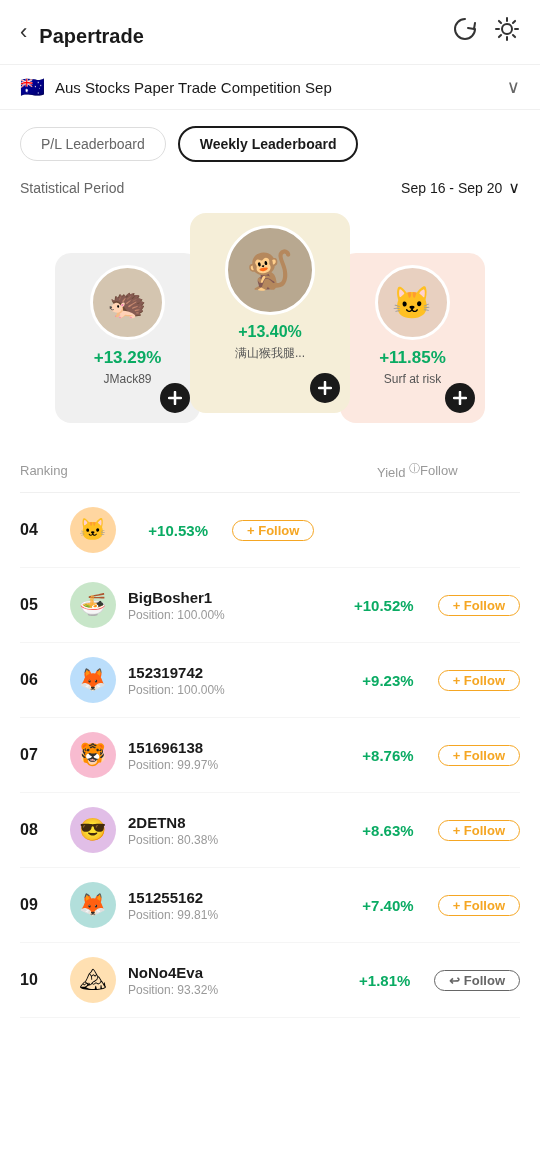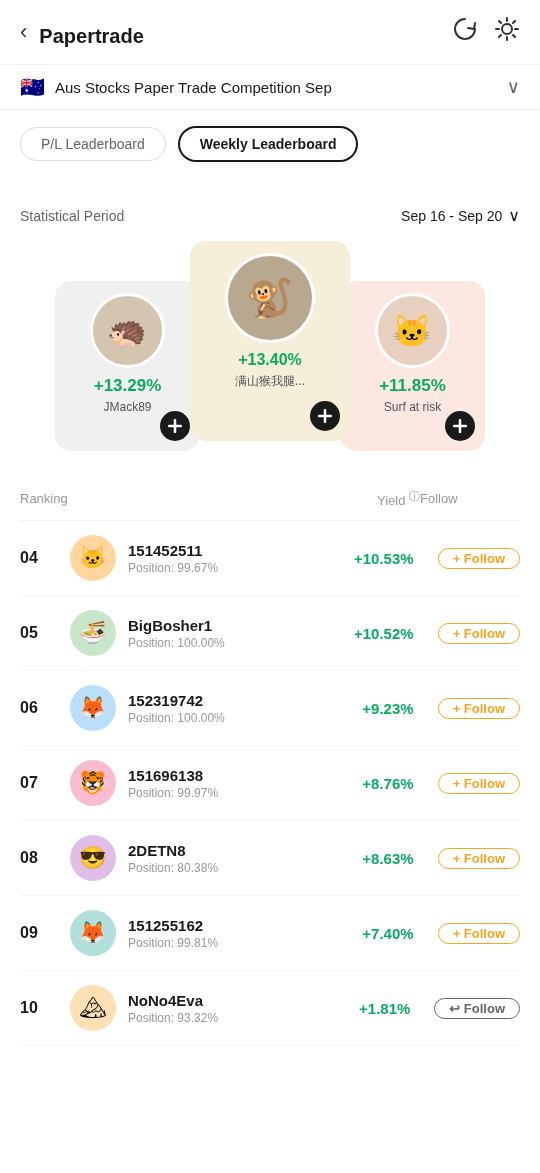--- a/index.html
+++ b/index.html
@@ -86,21 +86,20 @@
       border: 2px solid #1a1a1a;
       color: #1a1a1a;
       font-weight: 700;
     }
 
     
     .stat-period {
       display: flex;
       align-items: center;
       padding: 0 20px 16px;
-      margin-top: 28px;
     }
     .stat-period-label {
       font-size: 14px;
       color: #666;
       flex: 1;
     }
     .stat-period-value {
       font-size: 14px;
       color: #1a1a1a;
       font-weight: 500;
@@ -401,24 +400,20 @@
       <span>Yield</span>
       <span class="lh-info-icon"> ⓘ</span>
     </div>
     <div class="lh-follow">Follow</div>
   </div>
 
   <div id="leaderboard-rows">
       <div class="leaderboard-row">
     <div class="lr-rank">04</div>
     <div class="lr-avatar" style="background:#ffd6a0">🐱</div>
-    <div class="lr-info">
-      <div class="lr-name">151452511</div>
-      <div class="lr-position">Position: 99.67%</div>
-    </div>
     <div class="lr-yield">+10.53%</div>
     <button class="lr-follow-btn">+ Follow</button>
   </div>
       <div class="leaderboard-row">
     <div class="lr-rank">05</div>
     <div class="lr-avatar" style="background:#c8e6c9">🍜</div>
     <div class="lr-info">
       <div class="lr-name">BigBosher1</div>
       <div class="lr-position">Position: 100.00%</div>
     </div>

